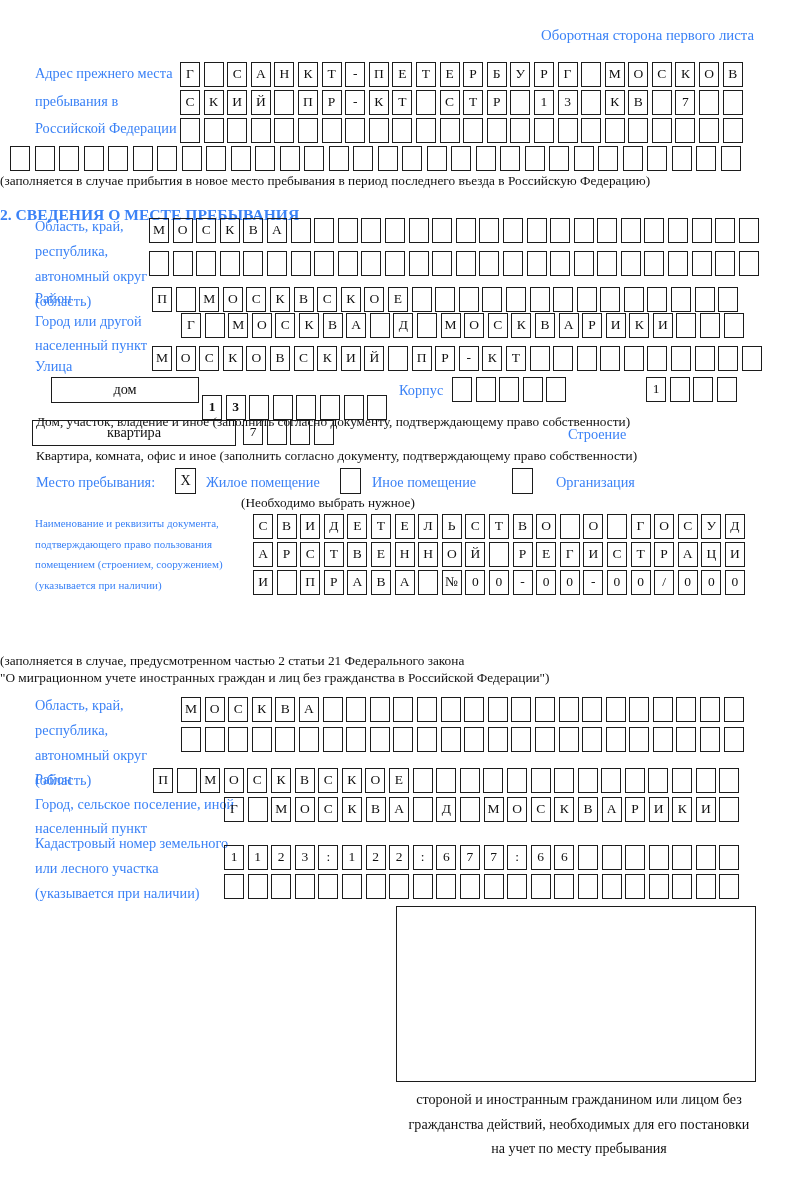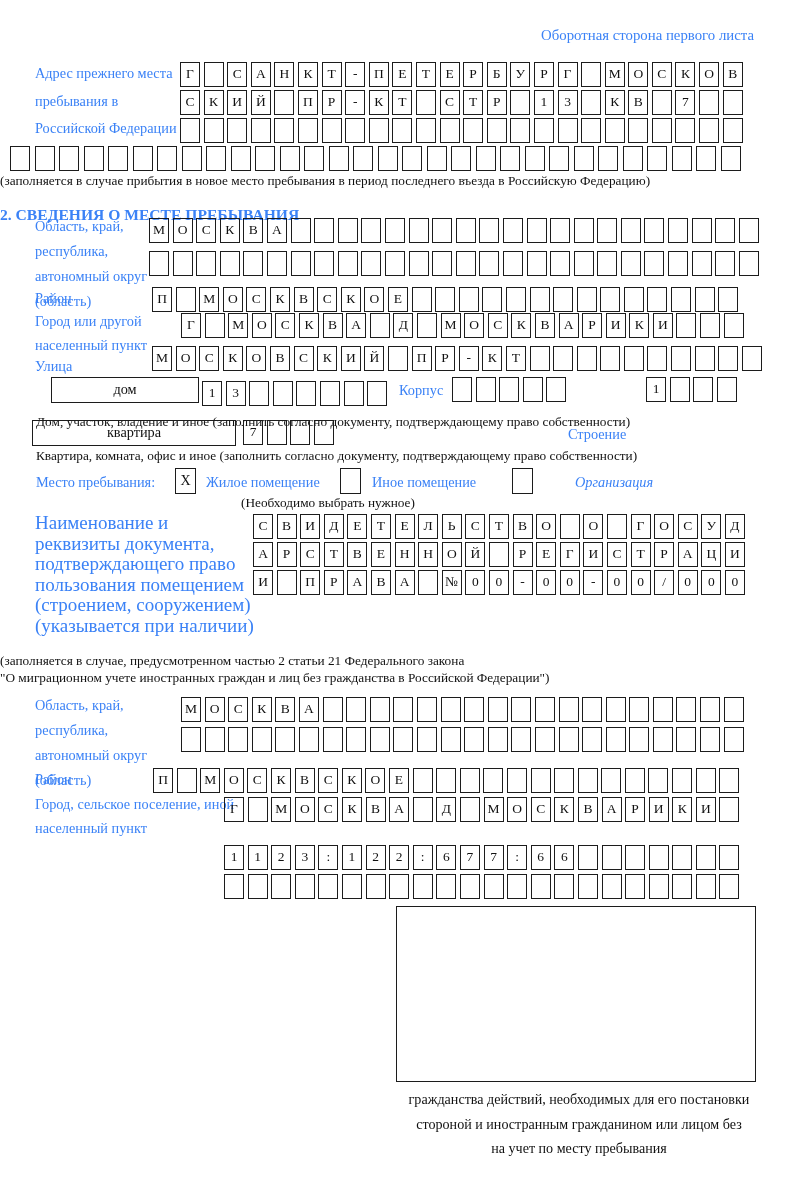--- a/index.html
+++ b/index.html
@@ -55,61 +55,62 @@
   <div class="abs lbl" style="left:35px;top:286px;">Район</div>
   <div class="row" style="left:152px;top:287px;"><span class="cell">П</span><span class="cell"></span><span class="cell">М</span><span class="cell">О</span><span class="cell">С</span><span class="cell">К</span><span class="cell">В</span><span class="cell">С</span><span class="cell">К</span><span class="cell">О</span><span class="cell">Е</span><span class="cell"></span><span class="cell"></span><span class="cell"></span><span class="cell"></span><span class="cell"></span><span class="cell"></span><span class="cell"></span><span class="cell"></span><span class="cell"></span><span class="cell"></span><span class="cell"></span><span class="cell"></span><span class="cell"></span><span class="cell"></span></div>
 
   <div class="abs lbl" style="left:35px;top:309px;width:158px;line-height:24px;">Город или другой населенный пункт</div>
   <div class="row" style="left:181px;top:313px;"><span class="cell">Г</span><span class="cell"></span><span class="cell">М</span><span class="cell">О</span><span class="cell">С</span><span class="cell">К</span><span class="cell">В</span><span class="cell">А</span><span class="cell"></span><span class="cell">Д</span><span class="cell"></span><span class="cell">М</span><span class="cell">О</span><span class="cell">С</span><span class="cell">К</span><span class="cell">В</span><span class="cell">А</span><span class="cell">Р</span><span class="cell">И</span><span class="cell">К</span><span class="cell">И</span><span class="cell"></span><span class="cell"></span><span class="cell"></span></div>
 
   <div class="abs lbl" style="left:35px;top:354px;text-align:center;">Улица</div>
   <div class="row" style="left:152px;top:346px;"><span class="cell">М</span><span class="cell">О</span><span class="cell">С</span><span class="cell">К</span><span class="cell">О</span><span class="cell">В</span><span class="cell">С</span><span class="cell">К</span><span class="cell">И</span><span class="cell">Й</span><span class="cell"></span><span class="cell">П</span><span class="cell">Р</span><span class="cell">-</span><span class="cell">К</span><span class="cell">Т</span><span class="cell"></span><span class="cell"></span><span class="cell"></span><span class="cell"></span><span class="cell"></span><span class="cell"></span><span class="cell"></span><span class="cell"></span><span class="cell"></span><span class="cell"></span></div>
 
   <div class="bigbox" style="left:31px;top:377px;width:148px;margin-left:20px;">дом</div>
-  <div class="row" style="left:202px;top:381px;"><span class="cell">1</span><span class="cell">3</span><span class="cell"></span><span class="cell"></span><span class="cell"></span><span class="cell"></span><span class="cell"></span><span class="cell"></span></div>
+  <div class="row" style="left:202px;top:395px;font-weight:bold;"><span class="cell">1</span><span class="cell">3</span><span class="cell"></span><span class="cell"></span><span class="cell"></span><span class="cell"></span><span class="cell"></span><span class="cell"></span></div>
   <div class="abs lbl" style="left:399px;top:378px;text-align:center;">Корпус</div>
   <div class="row" style="left:452px;top:377px;"><span class="cell"></span><span class="cell"></span><span class="cell"></span><span class="cell"></span><span class="cell"></span></div>
   <div class="abs lbl" style="left:568px;top:378px;margin-top:44px;">Строение</div>
   <div class="row" style="left:646px;top:377px;"><span class="cell">1</span><span class="cell"></span><span class="cell"></span><span class="cell"></span></div>
   <div class="abs note" style="left:36px;top:405px;margin-top:9px;">Дом, участок, владение и иное (заполнить согласно документу, подтверждающему право собственности)</div>
 
   <div class="bigbox" style="left:32px;top:420px;width:204px;">квартира</div>
   <div class="row" style="left:243px;top:420px;"><span class="cell">7</span><span class="cell"></span><span class="cell"></span><span class="cell"></span></div>
   <div class="abs note" style="left:36px;top:448px;">Квартира, комната, офис и иное (заполнить согласно документу, подтверждающему право собственности)</div>
 
   <div class="abs lbl" style="left:36px;top:470px;">Место пребывания:</div>
   <div class="chk" style="left:175px;top:468px;">X</div>
   <div class="abs lbl" style="left:206px;top:470px;">Жилое помещение</div>
   <div class="chk" style="left:340px;top:468px;"></div>
   <div class="abs lbl" style="left:372px;top:470px;">Иное помещение</div>
   <div class="chk" style="left:512px;top:468px;"></div>
-  <div class="abs lbl" style="left:575px;top:470px;font-style:italic;">Организация</div>
+  <div class="abs lbl" style="left:556px;top:470px;">Организация</div>
   <div class="abs note" style="left:241px;top:495px;">(Необходимо выбрать нужное)</div>
 
-  <div class="abs lbl" style="left:35px;top:513px;width:222px;line-height:20.5px;font-size:19px;">Наименование и реквизиты документа, подтверждающего право пользования помещением (строением, сооружением) (указывается при наличии)</div>
+  <div class="abs lbl" style="left:35px;top:513px;width:222px;line-height:20.5px;font-size:11px;">Наименование и реквизиты документа, подтверждающего право пользования помещением (строением, сооружением) (указывается при наличии)</div>
   <div class="row" style="left:253px;top:514px;"><span class="cell">С</span><span class="cell">В</span><span class="cell">И</span><span class="cell">Д</span><span class="cell">Е</span><span class="cell">Т</span><span class="cell">Е</span><span class="cell">Л</span><span class="cell">Ь</span><span class="cell">С</span><span class="cell">Т</span><span class="cell">В</span><span class="cell">О</span><span class="cell"></span><span class="cell">О</span><span class="cell"></span><span class="cell">Г</span><span class="cell">О</span><span class="cell">С</span><span class="cell">У</span><span class="cell">Д</span></div>
   <div class="row" style="left:253px;top:542px;"><span class="cell">А</span><span class="cell">Р</span><span class="cell">С</span><span class="cell">Т</span><span class="cell">В</span><span class="cell">Е</span><span class="cell">Н</span><span class="cell">Н</span><span class="cell">О</span><span class="cell">Й</span><span class="cell"></span><span class="cell">Р</span><span class="cell">Е</span><span class="cell">Г</span><span class="cell">И</span><span class="cell">С</span><span class="cell">Т</span><span class="cell">Р</span><span class="cell">А</span><span class="cell">Ц</span><span class="cell">И</span></div>
   <div class="row" style="left:253px;top:570px;"><span class="cell">И</span><span class="cell"></span><span class="cell">П</span><span class="cell">Р</span><span class="cell">А</span><span class="cell">В</span><span class="cell">А</span><span class="cell"></span><span class="cell">№</span><span class="cell">0</span><span class="cell">0</span><span class="cell">-</span><span class="cell">0</span><span class="cell">0</span><span class="cell">-</span><span class="cell">0</span><span class="cell">0</span><span class="cell">/</span><span class="cell">0</span><span class="cell">0</span><span class="cell">0</span></div>
 
   <div class="abs note center" style="top:653px;">(заполняется в случае, предусмотренном частью 2 статьи 21 Федерального закона</div>
   <div class="abs note center" style="top:670px;">"О миграционном учете иностранных граждан и лиц без гражданства в Российской Федерации")</div>
 
   <div class="abs lbl" style="left:35px;top:693px;width:140px;">Область, край, республика, автономный округ (область)</div>
   <div class="row" style="left:181px;top:697px;"><span class="cell">М</span><span class="cell">О</span><span class="cell">С</span><span class="cell">К</span><span class="cell">В</span><span class="cell">А</span><span class="cell"></span><span class="cell"></span><span class="cell"></span><span class="cell"></span><span class="cell"></span><span class="cell"></span><span class="cell"></span><span class="cell"></span><span class="cell"></span><span class="cell"></span><span class="cell"></span><span class="cell"></span><span class="cell"></span><span class="cell"></span><span class="cell"></span><span class="cell"></span><span class="cell"></span><span class="cell"></span></div>
   <div class="row" style="left:181px;top:727px;"><span class="cell"></span><span class="cell"></span><span class="cell"></span><span class="cell"></span><span class="cell"></span><span class="cell"></span><span class="cell"></span><span class="cell"></span><span class="cell"></span><span class="cell"></span><span class="cell"></span><span class="cell"></span><span class="cell"></span><span class="cell"></span><span class="cell"></span><span class="cell"></span><span class="cell"></span><span class="cell"></span><span class="cell"></span><span class="cell"></span><span class="cell"></span><span class="cell"></span><span class="cell"></span><span class="cell"></span></div>
 
   <div class="abs lbl" style="left:35px;top:767px;">Район</div>
   <div class="row" style="left:153px;top:768px;"><span class="cell">П</span><span class="cell"></span><span class="cell">М</span><span class="cell">О</span><span class="cell">С</span><span class="cell">К</span><span class="cell">В</span><span class="cell">С</span><span class="cell">К</span><span class="cell">О</span><span class="cell">Е</span><span class="cell"></span><span class="cell"></span><span class="cell"></span><span class="cell"></span><span class="cell"></span><span class="cell"></span><span class="cell"></span><span class="cell"></span><span class="cell"></span><span class="cell"></span><span class="cell"></span><span class="cell"></span><span class="cell"></span><span class="cell"></span></div>
 
   <div class="abs lbl" style="left:35px;top:792px;width:212px;line-height:24px;">Город, сельское поселение, иной населенный пункт</div>
   <div class="row" style="left:224px;top:797px;"><span class="cell">Г</span><span class="cell"></span><span class="cell">М</span><span class="cell">О</span><span class="cell">С</span><span class="cell">К</span><span class="cell">В</span><span class="cell">А</span><span class="cell"></span><span class="cell">Д</span><span class="cell"></span><span class="cell">М</span><span class="cell">О</span><span class="cell">С</span><span class="cell">К</span><span class="cell">В</span><span class="cell">А</span><span class="cell">Р</span><span class="cell">И</span><span class="cell">К</span><span class="cell">И</span><span class="cell"></span></div>
 
+  <div class="abs lbl" style="left:35px;top:831px;width:196px;">Кадастровый номер земельного или лесного участка (указывается при наличии)</div>
   <div class="row" style="left:224px;top:845px;"><span class="cell">1</span><span class="cell">1</span><span class="cell">2</span><span class="cell">3</span><span class="cell">:</span><span class="cell">1</span><span class="cell">2</span><span class="cell">2</span><span class="cell">:</span><span class="cell">6</span><span class="cell">7</span><span class="cell">7</span><span class="cell">:</span><span class="cell">6</span><span class="cell">6</span><span class="cell"></span><span class="cell"></span><span class="cell"></span><span class="cell"></span><span class="cell"></span><span class="cell"></span><span class="cell"></span></div>
   <div class="row" style="left:224px;top:874px;"><span class="cell"></span><span class="cell"></span><span class="cell"></span><span class="cell"></span><span class="cell"></span><span class="cell"></span><span class="cell"></span><span class="cell"></span><span class="cell"></span><span class="cell"></span><span class="cell"></span><span class="cell"></span><span class="cell"></span><span class="cell"></span><span class="cell"></span><span class="cell"></span><span class="cell"></span><span class="cell"></span><span class="cell"></span><span class="cell"></span><span class="cell"></span><span class="cell"></span></div>
 
   <div class="stamp" style="left:396px;top:906px;width:360px;height:176px;"></div>
   <div class="abs" style="left:386px;top:1087px;width:386px;text-align:center;font-size:14.1px;line-height:24.5px;">
+    <div>стороной и иностранным гражданином или лицом без</div>
     <div>гражданства действий, необходимых для его постановки</div>
-    <div>стороной и иностранным гражданином или лицом без</div>
     <div>на учет по месту пребывания</div>
   </div>
 
 </div>
 
 </body></html>

